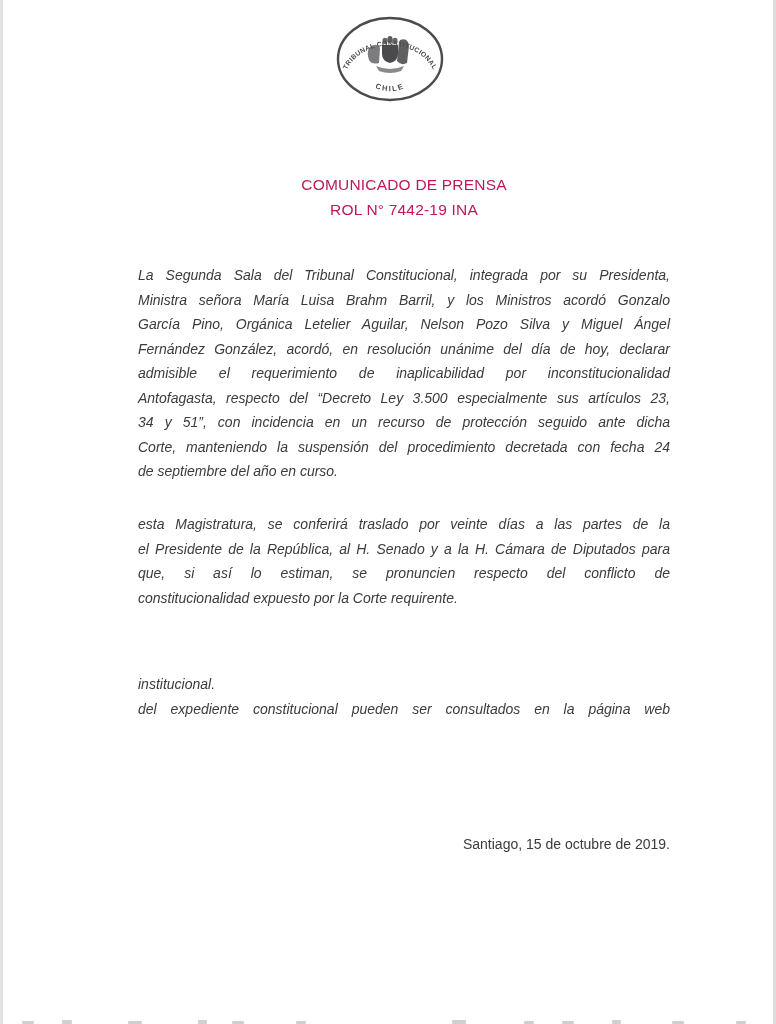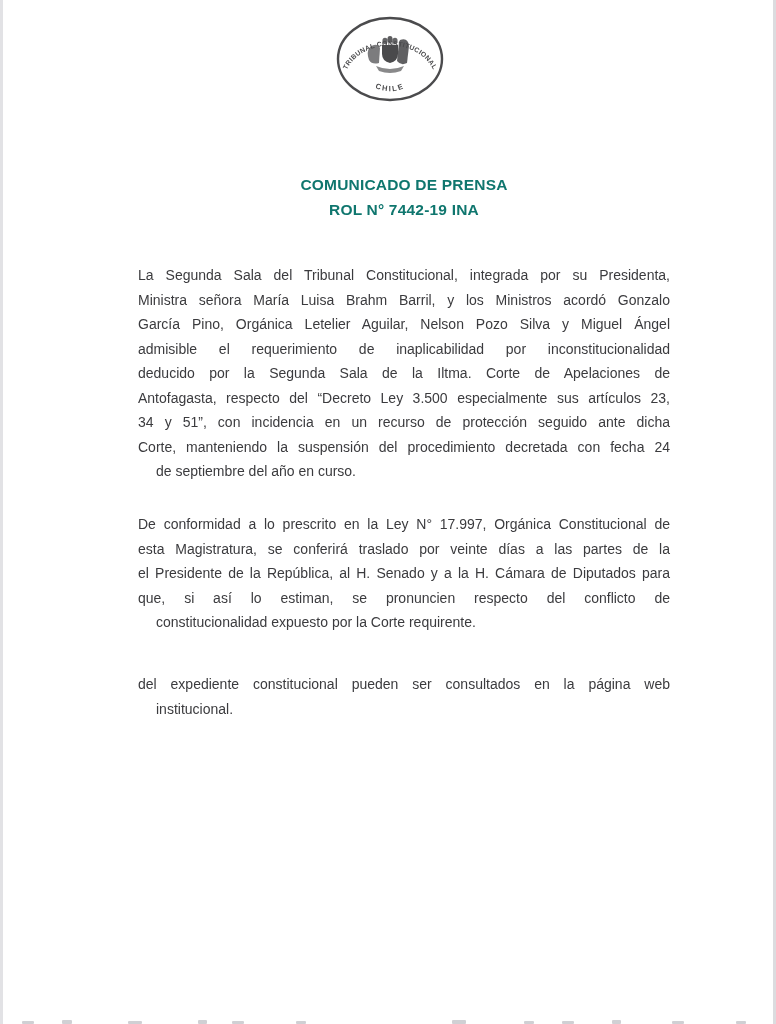--- a/index.html
+++ b/index.html
@@ -22,41 +22,41 @@
     width: 112px;
     height: 90px;
   }
 
   .header-block {
     position: absolute;
     left: 138px;
     top: 172px;
     width: 532px;
     text-align: center;
-    color: #0f766e;
+    color: #be185d;
     font-size: 15.5px;
-    font-weight: bold;
+    font-weight: normal;
     line-height: 25px;
     letter-spacing: 0.2px;
   }
 
   .para {
     position: absolute;
     left: 138px;
     width: 532px;
     color: #3b3b3e;
     font-size: 14px;
     line-height: 24.5px;
   }
   .p1 { top: 263px; }
   .p2 { top: 512px; }
   .p3 { top: 672px; }
 
-  .jl { text-align: justify; text-align-last: justify; }
-  .jl.last { text-align-last: left; margin-left: 18px; }
+  .jl { text-align: justify; text-align-last: justify; font-style: italic; }
+  .jl.last { text-align-last: left; }
 
   .dateline {
     position: absolute;
     right: 106px;
     top: 836px;
     color: #3b3b3e;
     font-size: 14px;
   }
 
   .speck { position: absolute; background: #c8c8cd; border-radius: 1px; opacity: 0.85; }
@@ -94,39 +94,39 @@
 
   <div class="header-block">
     <div>COMUNICADO DE PRENSA</div>
     <div>ROL N° 7442-19 INA</div>
   </div>
 
   <div class="para p1">
       <div class="jl">La Segunda Sala del Tribunal Constitucional, integrada por su Presidenta,</div>
       <div class="jl">Ministra señora María Luisa Brahm Barril, y los Ministros acordó Gonzalo</div>
       <div class="jl">García Pino, Orgánica Letelier Aguilar, Nelson Pozo Silva y Miguel Ángel</div>
+      <div class="jl">Fernández González, acordó, en resolución unánime del día de hoy, declarar</div>
       <div class="jl">admisible el requerimiento de inaplicabilidad por inconstitucionalidad</div>
-      <div class="jl">deducido por la Segunda Sala de la Iltma. Corte de Apelaciones de</div>
       <div class="jl">Antofagasta, respecto del “Decreto Ley 3.500 especialmente sus artículos 23,</div>
       <div class="jl">34 y 51”, con incidencia en un recurso de protección seguido ante dicha</div>
       <div class="jl">Corte, manteniendo la suspensión del procedimiento decretada con fecha 24</div>
       <div class="jl last">de septiembre del año en curso.</div>
     </div>
   <div class="para p2">
-      <div class="jl">De conformidad a lo prescrito en la Ley N° 17.997, Orgánica Constitucional de</div>
       <div class="jl">esta Magistratura, se conferirá traslado por veinte días a las partes de la</div>
       <div class="jl">el Presidente de la República, al H. Senado y a la H. Cámara de Diputados para</div>
       <div class="jl">que, si así lo estiman, se pronuncien respecto del conflicto de</div>
       <div class="jl last">constitucionalidad expuesto por la Corte requirente.</div>
     </div>
   <div class="para p3">
+      <div class="jl last">institucional.</div>
       <div class="jl">del expediente constitucional pueden ser consultados en la página web</div>
-      <div class="jl last">institucional.</div>
     </div>
 
+  <div class="dateline">Santiago, 15 de octubre de 2019.</div>
 
   <div>
     <div class="speck" style="left:22px;  top:1021px; width:12px; height:3px;"></div>
     <div class="speck" style="left:62px;  top:1020px; width:10px; height:4px;"></div>
     <div class="speck" style="left:128px; top:1021px; width:14px; height:3px;"></div>
     <div class="speck" style="left:198px; top:1020px; width:9px;  height:4px;"></div>
     <div class="speck" style="left:232px; top:1021px; width:12px; height:3px;"></div>
     <div class="speck" style="left:296px; top:1021px; width:10px; height:3px;"></div>
     <div class="speck" style="left:452px; top:1020px; width:14px; height:4px;"></div>
     <div class="speck" style="left:524px; top:1021px; width:10px; height:3px;"></div>

